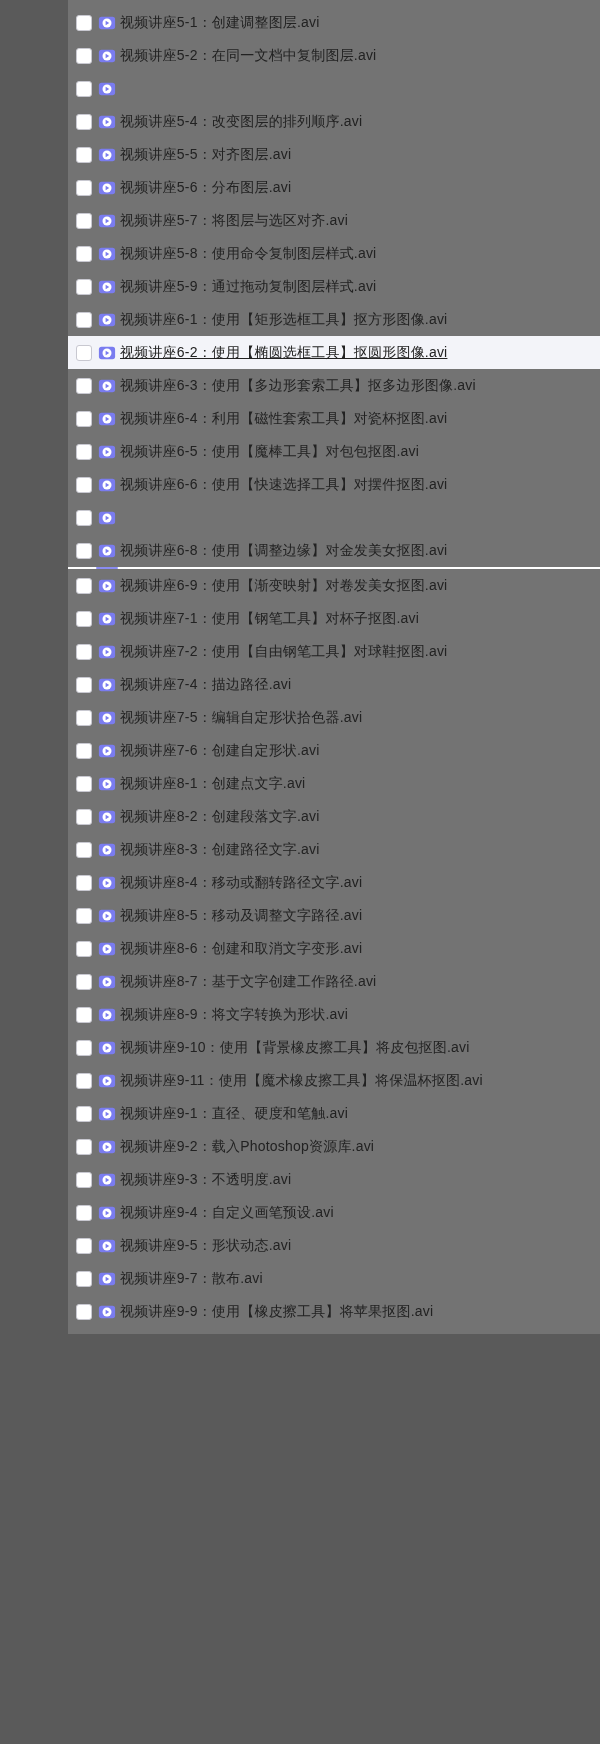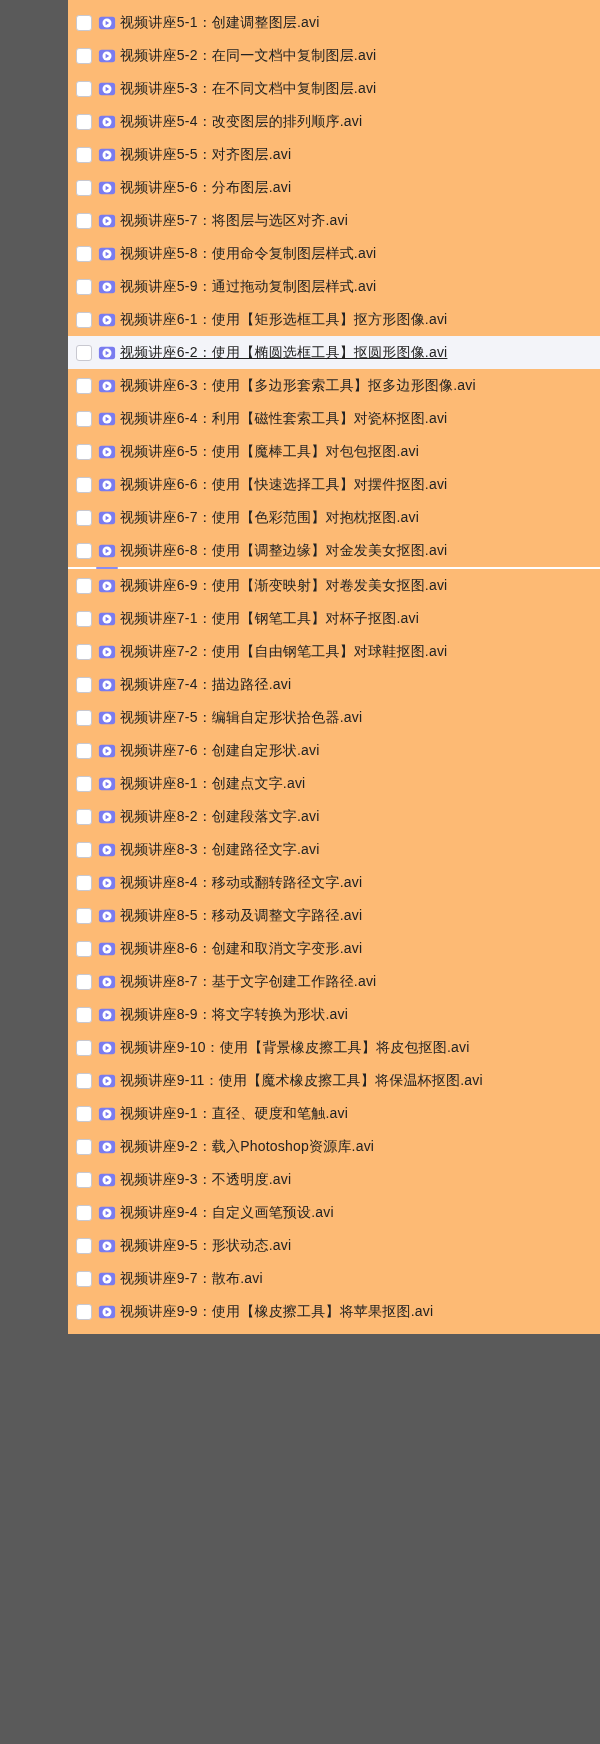--- a/index.html
+++ b/index.html
@@ -1,18 +1,18 @@
 <!DOCTYPE html>
 <html><head>
 <meta charset="utf-8">
 <style>
   * { box-sizing: border-box; margin: 0; padding: 0; }
   html, body { width: 600px; background: #5a5a5a; font-family: "Microsoft YaHei", "PingFang SC", Arial, sans-serif; }
   .panel {
-    background: #fdba74;
+    background: #737373;
     margin: 0 16px 0 68px;
     width: 532px;
     padding: 6px 0 6px 0;
   }
   .file-row {
     display: flex;
     align-items: center;
     height: 33px;
     padding-left: 8px;
     font-size: 14px;
@@ -86,21 +86,20 @@
       </div>
       <div class="file-row">
         <span class="cb"></span>
         <span class="vicon">
           <svg viewBox="0 0 20 20" width="18" height="18">
     <rect x="1" y="3" width="18" height="14" rx="3" fill="#7a7cf0"></rect>
     <circle cx="10" cy="10" r="5" fill="#ffffff"></circle>
     <path d="M8.5 7.5 L12.5 10 L8.5 12.5 Z" fill="#7a7cf0"></path>
   </svg>
         </span>
-        <span class="fname">视频讲座5-3：在不同文档中复制图层.avi</span>
       </div>
       <div class="file-row">
         <span class="cb"></span>
         <span class="vicon">
           <svg viewBox="0 0 20 20" width="18" height="18">
     <rect x="1" y="3" width="18" height="14" rx="3" fill="#7a7cf0"></rect>
     <circle cx="10" cy="10" r="5" fill="#ffffff"></circle>
     <path d="M8.5 7.5 L12.5 10 L8.5 12.5 Z" fill="#7a7cf0"></path>
   </svg>
         </span>
@@ -229,21 +228,20 @@
       </div>
       <div class="file-row">
         <span class="cb"></span>
         <span class="vicon">
           <svg viewBox="0 0 20 20" width="18" height="18">
     <rect x="1" y="3" width="18" height="14" rx="3" fill="#7a7cf0"></rect>
     <circle cx="10" cy="10" r="5" fill="#ffffff"></circle>
     <path d="M8.5 7.5 L12.5 10 L8.5 12.5 Z" fill="#7a7cf0"></path>
   </svg>
         </span>
-        <span class="fname">视频讲座6-7：使用【色彩范围】对抱枕抠图.avi</span>
       </div>
       <div class="file-row">
         <span class="cb"></span>
         <span class="vicon">
           <svg viewBox="0 0 20 20" width="18" height="18">
     <rect x="1" y="3" width="18" height="14" rx="3" fill="#7a7cf0"></rect>
     <circle cx="10" cy="10" r="5" fill="#ffffff"></circle>
     <path d="M8.5 7.5 L12.5 10 L8.5 12.5 Z" fill="#7a7cf0"></path>
   </svg>
         </span>

